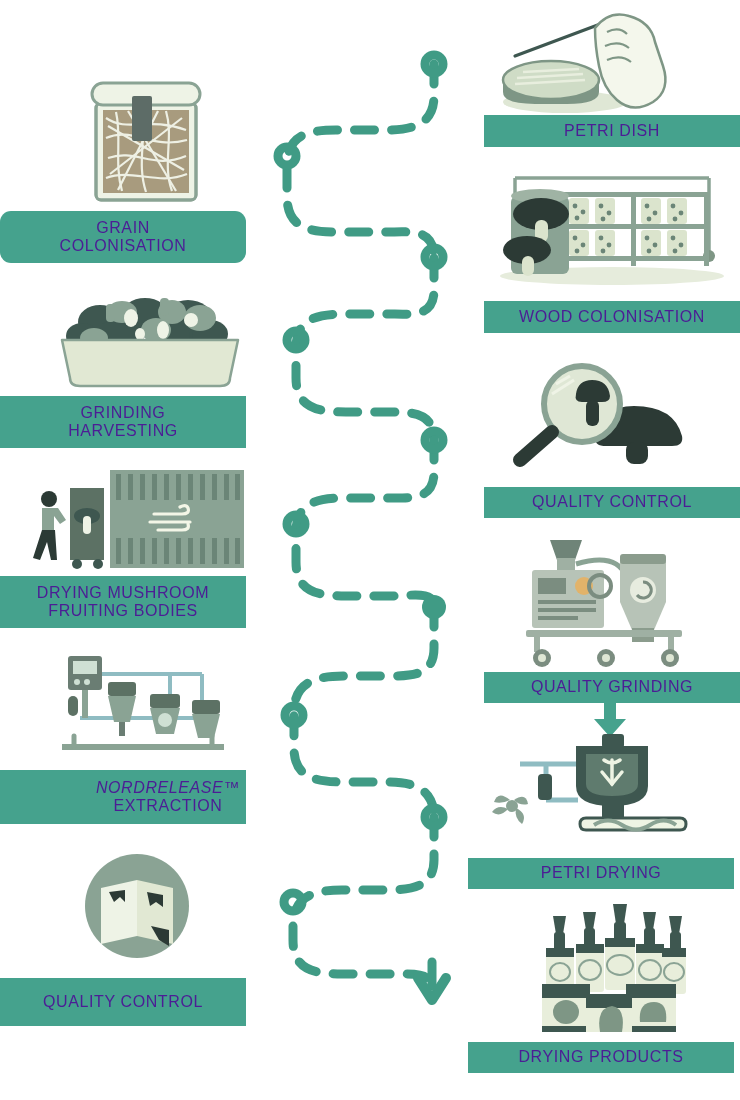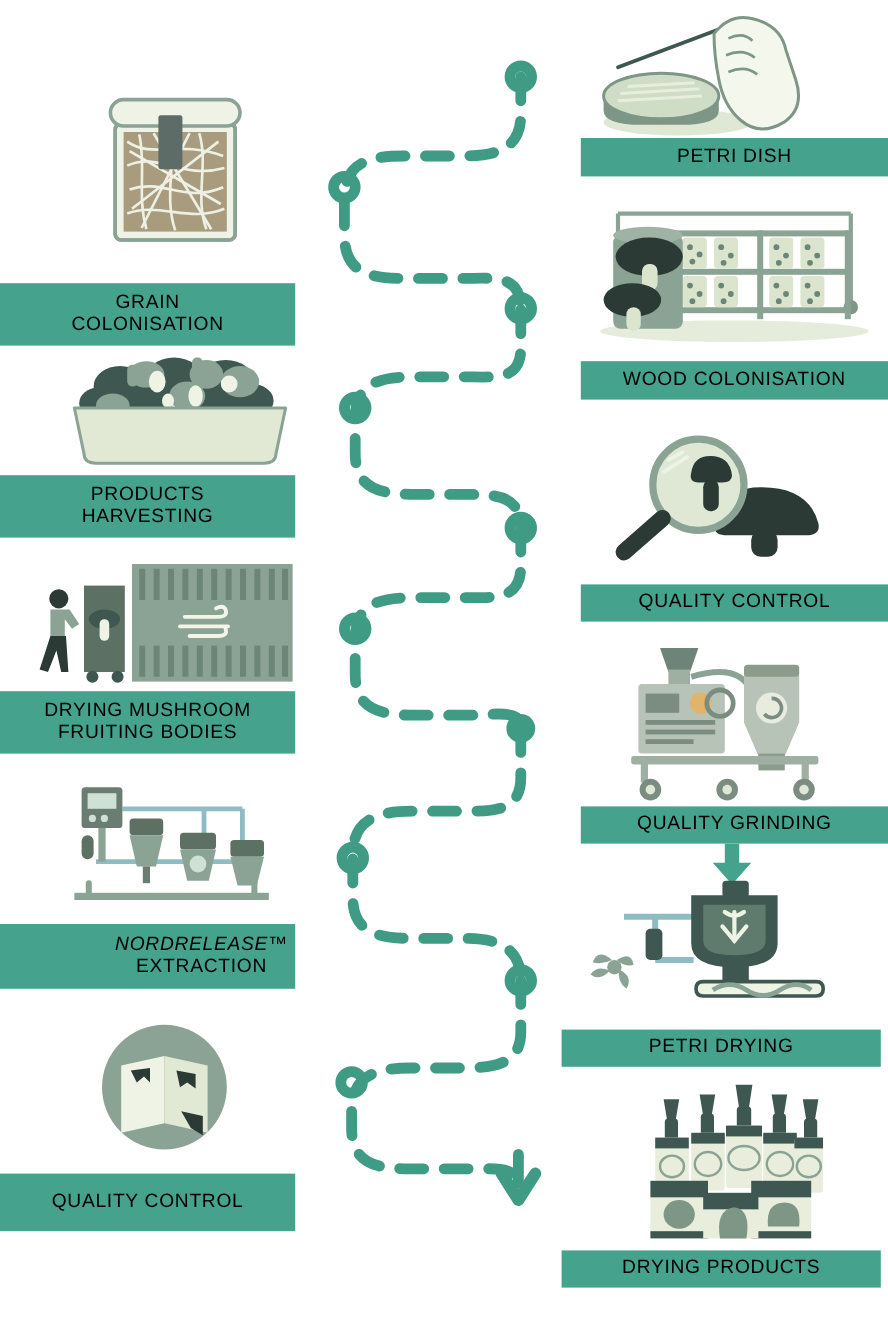--- a/index.html
+++ b/index.html
@@ -16,21 +16,21 @@
     width: 740px;
     height: 1100px;
     background: #ffffff;
     overflow: hidden;
   }
 
   
   .bar {
     position: absolute;
     background: #45a28d;
-    color: #000000;
+    color: #4c1d95;
     display: flex;
     align-items: center;
     justify-content: center;
     text-align: center;
     letter-spacing: 0.6px;
     line-height: 1.15;
     font-size: 16px;
     font-weight: 400;
     box-sizing: border-box;
     padding: 0 6px;
@@ -143,21 +143,21 @@
           <path d="M20,48 L96,92"></path>
           <path d="M22,96 L94,40"></path>
         <path d="M40,33 L88,113"></path>
           <path d="M70,33 L30,112"></path>
       </g>
       <rect x="8" y="25" width="100" height="97" rx="5" fill="none" stroke="#8aa394" stroke-width="3"></rect>
       <rect x="4" y="5" width="108" height="22" rx="11" fill="#eef3e6" stroke="#8aa394" stroke-width="3"></rect>
       <rect x="44" y="18" width="20" height="45" rx="2" fill="#5d6c67"></rect>
     </svg>
   </div>
-  <div class="bar" style="left:0px; top:236px; width:246px; height:52px;">
+  <div class="bar" style="left:0px; top:211px; width:246px; height:52px;border-radius:11px;">
     <span>
       <span class="l2">GRAIN</span>
       <span class="l2">COLONISATION</span>
     </span>
   </div>
 
   <div class="icon" style="left:60px; top:290px;">
     <svg width="180" height="100" viewBox="0 0 180 100">
       <g fill="#3e5750">
         <ellipse cx="40" cy="32" rx="22" ry="17"></ellipse>
@@ -181,21 +181,21 @@
         <ellipse cx="71" cy="28" rx="7" ry="9"></ellipse>
         <ellipse cx="103" cy="40" rx="6" ry="9"></ellipse>
         <ellipse cx="131" cy="30" rx="7" ry="7"></ellipse>
         <ellipse cx="80" cy="44" rx="5" ry="6"></ellipse>
       </g>
       <path d="M2,50 L178,50 L170,88 Q170,96 160,96 L20,96 Q10,96 10,88 Z" fill="#e1e8d3" stroke="#8aa394" stroke-width="2.5" stroke-linejoin="round"></path>
     </svg>
   </div>
   <div class="bar" style="left:0px; top:396px; width:246px; height:52px;">
     <span>
-      <span class="l2">PRODUCTS</span>
+      <span class="l2">GRINDING</span>
       <span class="l2">HARVESTING</span>
     </span>
   </div>
 
   <div class="icon" style="left:22px; top:468px;">
     <svg width="222" height="102" viewBox="0 0 222 102">
 
       <rect x="88" y="2" width="134" height="98" fill="#8aa394"></rect>
       <g fill="#6b8577">
         <rect x="94" y="6" width="5" height="26"></rect>

